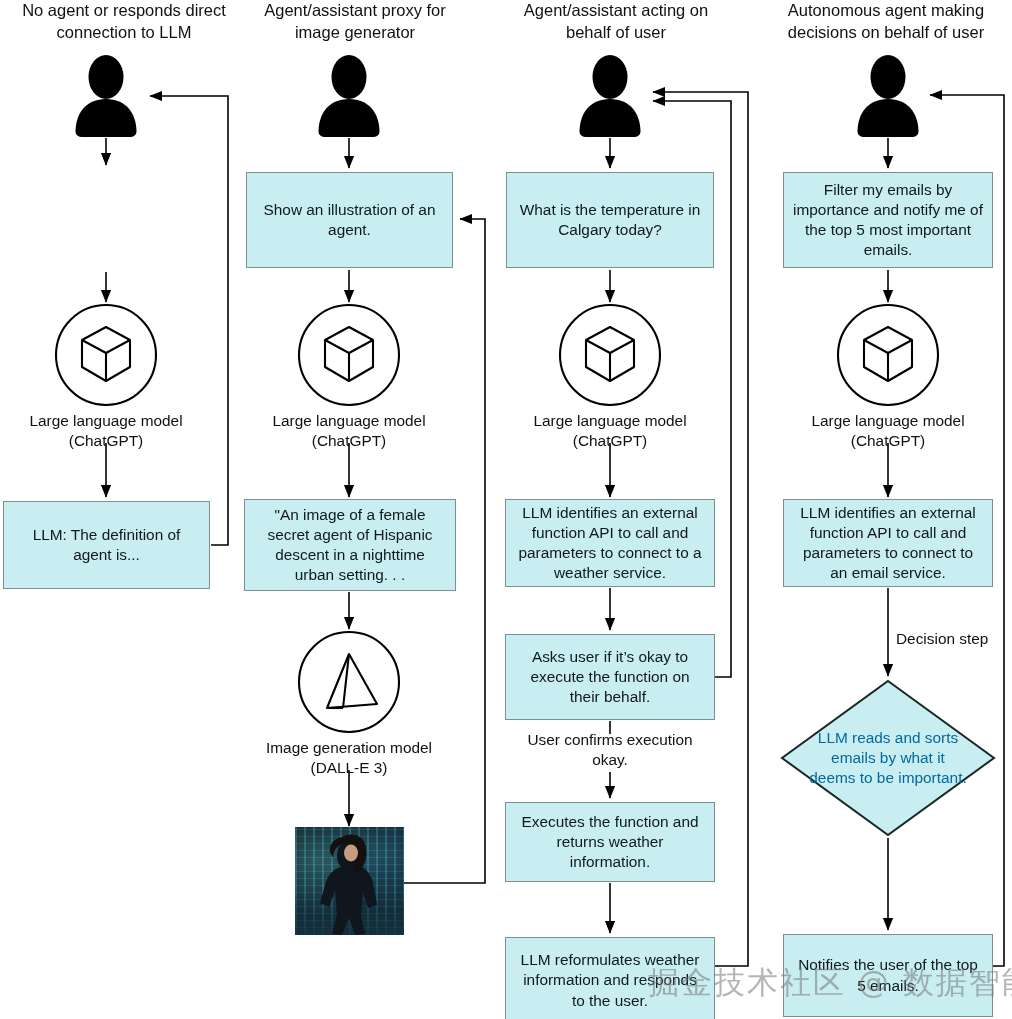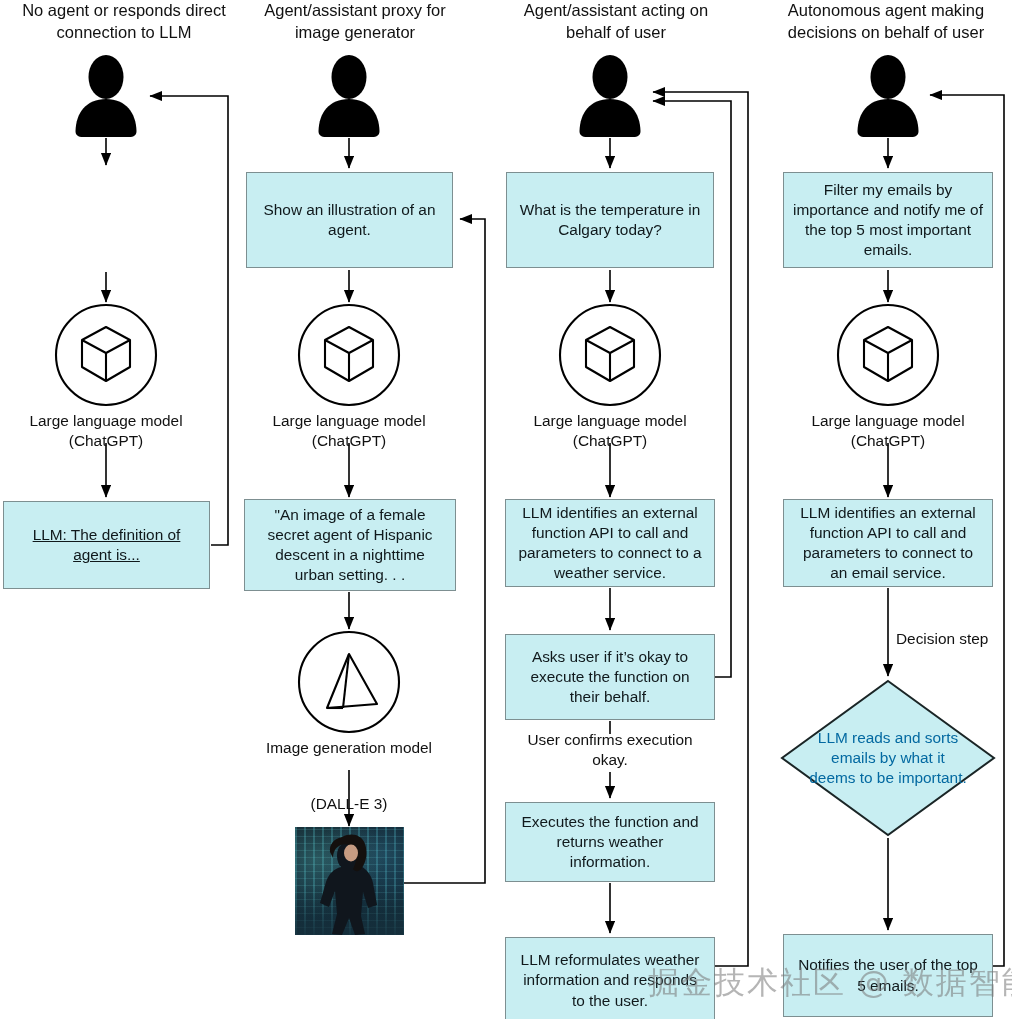--- a/index.html
+++ b/index.html
@@ -118,21 +118,21 @@
       <g fill="none" stroke="#000" stroke-width="2.1" stroke-linejoin="round">
         <path d="M52,24 L76,37 L76,64 L52,78 L28,64 L28,37 Z"></path>
         <path d="M28,37 L52,50 L76,37"></path>
         <path d="M52,50 L52,78"></path>
       </g>
     </svg>
     <div class="mlabel" style="top:108px;">Large language model</div>
     <div class="mlabel" style="top:128px;">(ChatGPT)</div>
   </div>
 
-  <div class="box" style="left:3px;top:501px;width:207px;height:88px;text-decoration:underline;">LLM: The definition of agent is...</div>
+  <div class="box" style="left:3px;top:501px;width:207px;height:88px;">LLM: The definition of agent is...</div>
 
   <div class="box" style="left:246px;top:172px;width:207px;height:96px;">Show an illustration of an agent.</div>
 
   <div class="model" style="left:297px;top:303px;width:104px;height:104px;">
     <svg class="mcircle" width="104" height="104" viewBox="0 0 104 104">
       <circle cx="52" cy="52" r="50" fill="#fff" stroke="#000" stroke-width="2.1"></circle>
       <g fill="none" stroke="#000" stroke-width="2.1" stroke-linejoin="round">
         <path d="M52,24 L76,37 L76,64 L52,78 L28,64 L28,37 Z"></path>
         <path d="M28,37 L52,50 L76,37"></path>
         <path d="M52,50 L52,78"></path>
@@ -147,21 +147,21 @@
   <div class="model" style="left:297px;top:630px;width:104px;height:104px;">
     <svg class="mcircle" width="104" height="104" viewBox="0 0 104 104">
       <circle cx="52" cy="52" r="50" fill="#fff" stroke="#000" stroke-width="2.1"></circle>
       <g fill="none" stroke="#000" stroke-width="2.1" stroke-linejoin="round">
         <path d="M52,24 L80,74 L30,78 Z"></path>
         <path d="M52,24 L46,78"></path>
         <path d="M46,78 L30,78"></path>
       </g>
     </svg>
     <div class="mlabel" style="top:108px;">Image generation model</div>
-    <div class="mlabel" style="top:128px;margin-top:36px;">(DALL-E 3)</div>
+    <div class="mlabel" style="top:128px;">(DALL-E 3)</div>
   </div>
 
   <div class="genimg" style="left:295px;top:827px;width:109px;height:108px;">
     <div class="layer" style="background:linear-gradient(180deg,#0b1824 0%,#0d2130 45%,#16333f 100%);"></div>
     <div class="layer" style="background:
           repeating-linear-gradient(90deg, rgba(90,210,220,.30) 0 2px, rgba(0,0,0,0) 2px 9px),
           repeating-linear-gradient(0deg, rgba(120,230,235,.16) 0 1px, rgba(0,0,0,0) 1px 7px);
           opacity:.85;"></div>
     <div class="layer" style="background:radial-gradient(ellipse at 20% 30%, rgba(120,240,230,.28), rgba(0,0,0,0) 55%),
                                radial-gradient(ellipse at 82% 25%, rgba(90,200,235,.26), rgba(0,0,0,0) 52%);"></div>

